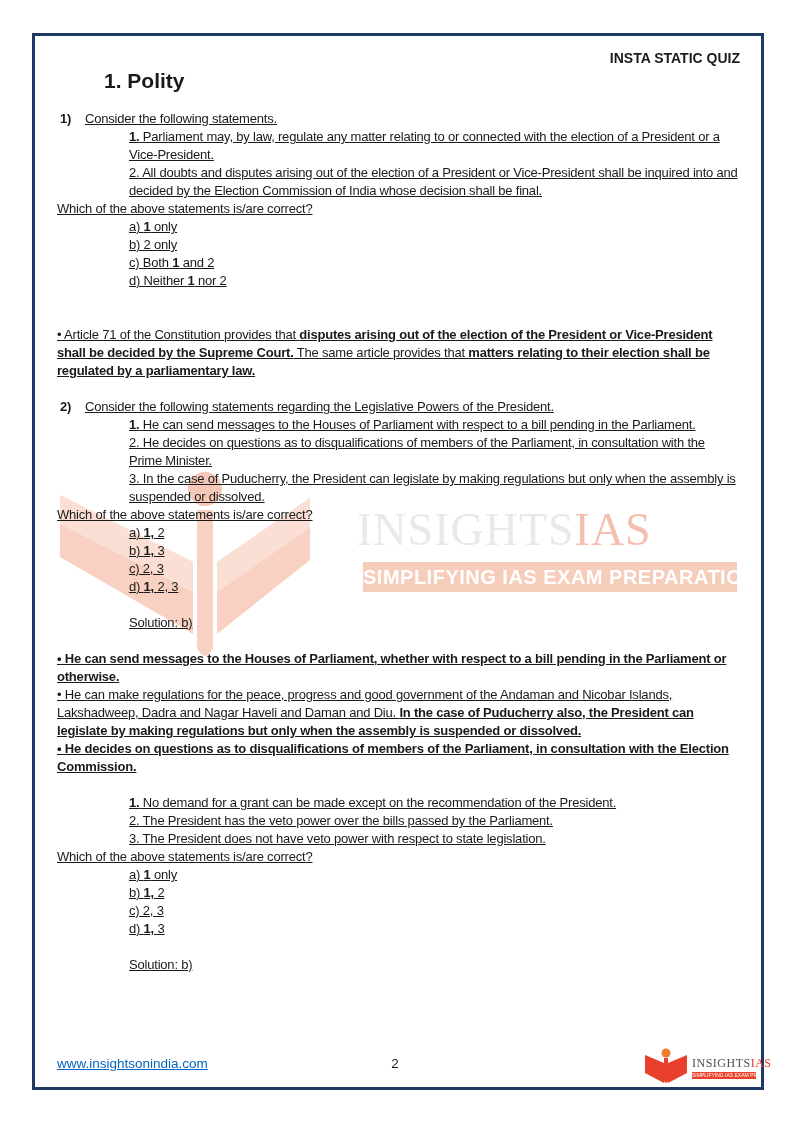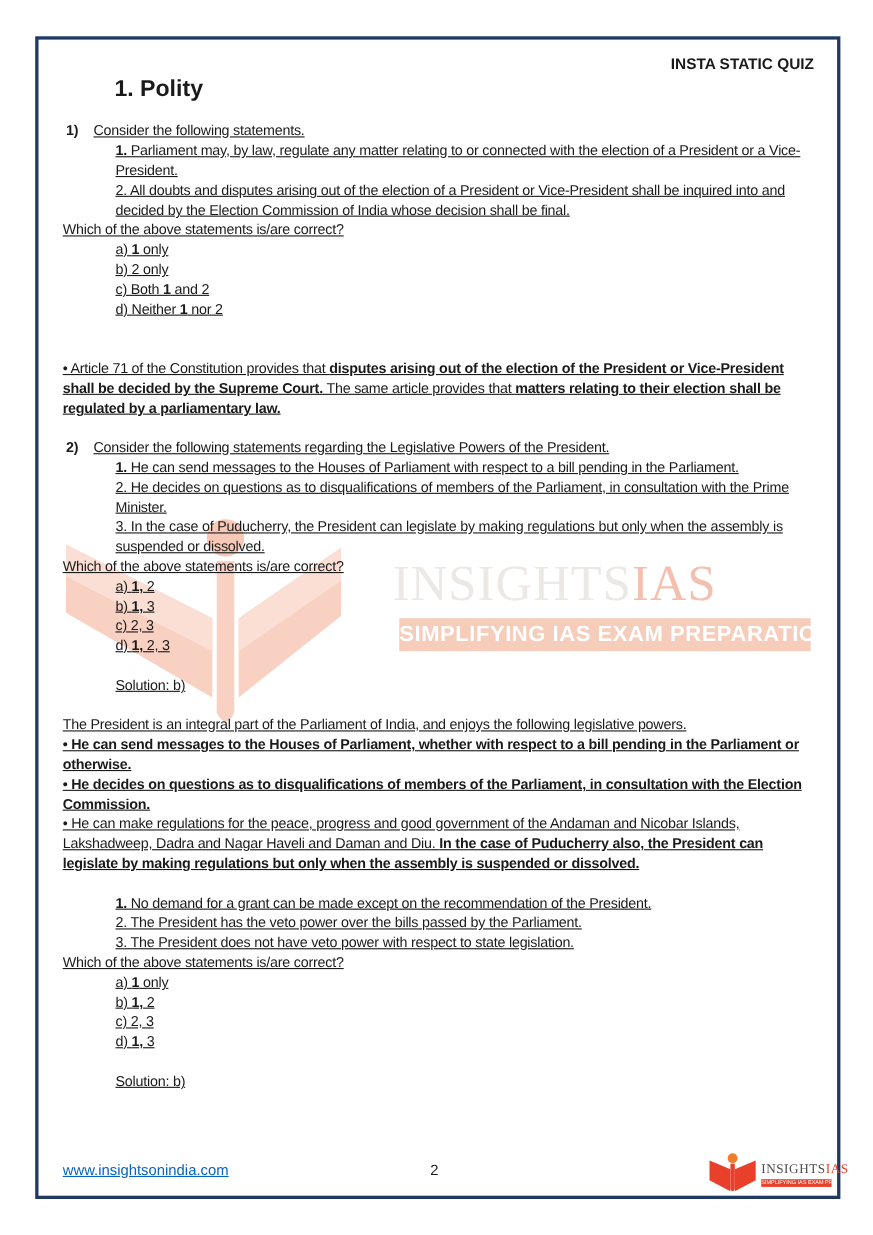--- a/index.html
+++ b/index.html
@@ -21,21 +21,21 @@
   .wm-word .g1{color:#ece8e5;}
   .wm-word .g2{color:#f4bfae;}
   .wm-band{left:363px;top:562px;width:374px;height:30px;background:#f6ccba;
     color:#ffffff;font-weight:700;font-size:20px;line-height:30px;text-align:center;
     letter-spacing:0.5px;white-space:nowrap;}
 
   
   .content{position:absolute;left:57px;top:110px;width:681px;z-index:2;
     font-size:13px;line-height:18px;letter-spacing:-0.2px;text-decoration:underline;}
   .line{min-height:18px;}
-  .ind{margin-left:48px;}
+  .ind{margin-left:72px;}
   .b{font-weight:700;}
   .qnum{display:inline-block;width:25px;margin-left:3px;font-weight:700;}
   .gap{height:18px;}
 
   
   .footer-link{position:absolute;left:57px;top:1056px;font-size:13.5px;z-index:2;
     color:var(--link,#0563c1);text-decoration:underline;}
   .footer-page{position:absolute;left:32px;top:1056px;width:726px;text-align:center;
     font-size:13.5px;z-index:2;}
   .footer-logo{position:absolute;left:644px;top:1047px;z-index:4;display:flex;align-items:flex-start;}
@@ -87,24 +87,23 @@
     <div class="line ind"><span>2. He decides on questions as to disqualifications of members of the Parliament, in consultation with the Prime Minister.</span></div>
     <div class="line ind"><span>3. In the case of Puducherry, the President can legislate by making regulations but only when the assembly is suspended or dissolved.</span></div>
     <div class="line"><span>Which of the above statements is/are correct?</span></div>
     <div class="line ind"><span>a) </span><span class="b">1,</span><span> 2</span></div>
     <div class="line ind"><span>b) </span><span class="b">1,</span><span> 3</span></div>
     <div class="line ind"><span>c) 2, 3</span></div>
     <div class="line ind"><span>d) </span><span class="b">1,</span><span> 2, 3</span></div>
     <div class="gap"></div>
     <div class="line ind"><span>Solution: b)</span></div>
     <div class="gap"></div>
-    <div class="line"><span>The President is an integral part of the Parliament of India, and enjoys the following legislative powers.</span></div>
     <div class="line"><span class="b">• He can send messages to the Houses of Parliament, whether with respect to a bill pending in the Parliament or otherwise.</span></div>
+    <div class="line"><span>• He can make regulations for the peace, progress and good government of the Andaman and Nicobar Islands, Lakshadweep, Dadra and Nagar Haveli and Daman and Diu. </span><span class="b">In the case of Puducherry also, the President can legislate by making regulations but only when the assembly is suspended or dissolved.</span></div>
     <div class="line"><span class="b">• He decides on questions as to disqualifications of members of the Parliament, in consultation with the Election Commission.</span></div>
-    <div class="line"><span>• He can make regulations for the peace, progress and good government of the Andaman and Nicobar Islands, Lakshadweep, Dadra and Nagar Haveli and Daman and Diu. </span><span class="b">In the case of Puducherry also, the President can legislate by making regulations but only when the assembly is suspended or dissolved.</span></div>
     <div class="gap"></div>
     <div class="line ind"><span class="b">1.</span><span> No demand for a grant can be made except on the recommendation of the President.</span></div>
     <div class="line ind"><span>2. The President has the veto power over the bills passed by the Parliament.</span></div>
     <div class="line ind"><span>3. The President does not have veto power with respect to state legislation.</span></div>
     <div class="line"><span>Which of the above statements is/are correct?</span></div>
     <div class="line ind"><span>a) </span><span class="b">1</span><span> only</span></div>
     <div class="line ind"><span>b) </span><span class="b">1,</span><span> 2</span></div>
     <div class="line ind"><span>c) 2, 3</span></div>
     <div class="line ind"><span>d) </span><span class="b">1,</span><span> 3</span></div>
     <div class="gap"></div>

